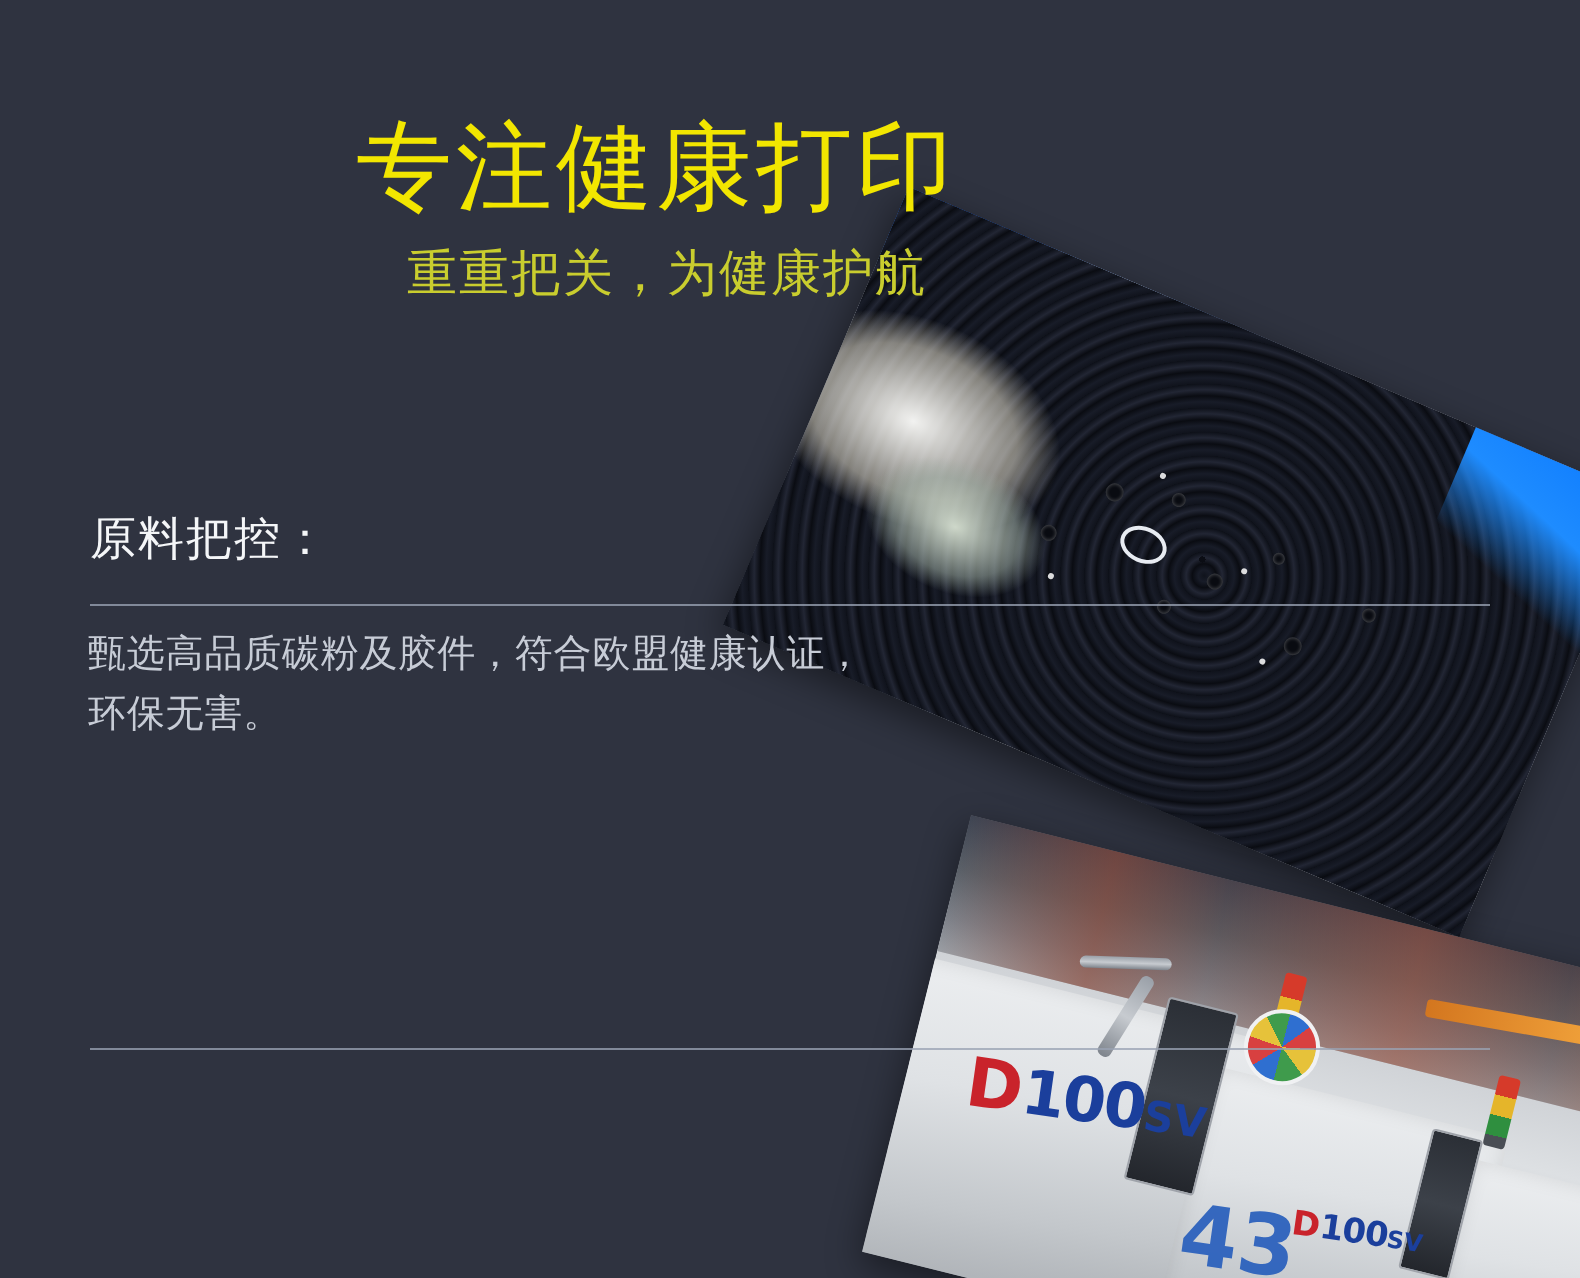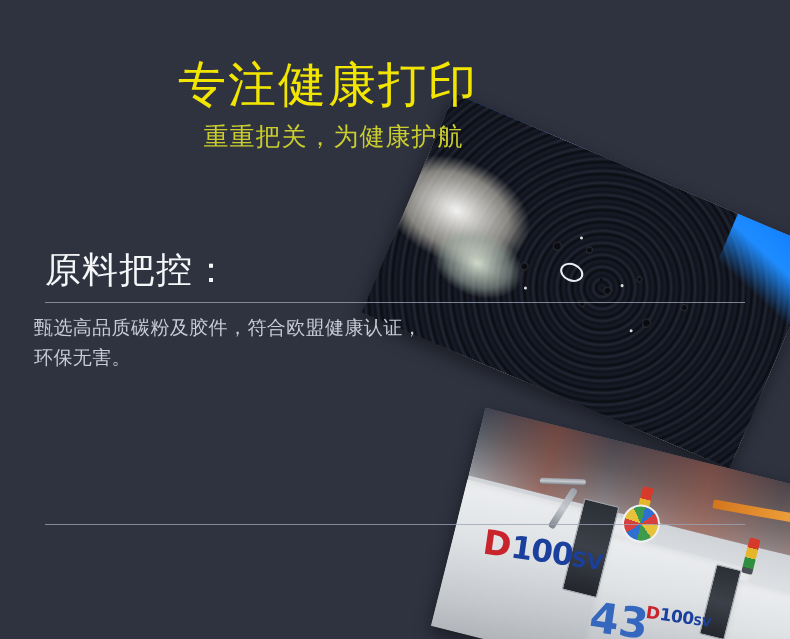--- a/index.html
+++ b/index.html
@@ -186,21 +186,21 @@
   #photo-factory .pipe {
     position:absolute;
     background: linear-gradient(180deg,#9aa0a8,#c7cbd0,#7e848c);
     border-radius: 3px;
   }
 
   
   .block { position: absolute; left: 45px; z-index: 25; }
   .block-heading {
     color: #f4f6f8;
-    font-size: 36px;
+    font-size: 23px;
     line-height: 36px;
     font-weight: 400;
     letter-spacing: 1px;
     white-space: nowrap;
   }
   .rule {
     position: absolute;
     left: 45px;
     height: 1px;
     background: #9aa3b4;
@@ -211,21 +211,21 @@
     color: #c7ccd6;
     font-size: 19px;
     line-height: 30px;
     font-weight: 400;
     letter-spacing: 0.4px;
     white-space: pre-line;
   }
 
   #block-material { top: 252px; }
   #rule-material  { top: 302px; width: 700px; }
-  #body-material  { position: absolute; left: 34px; top: 312px; z-index: 25; }
+  #body-material  { position: absolute; left: 44px; top: 312px; z-index: 25; }
 
   #block-process  { top: 475px; }
   #rule-process   { top: 524px; width: 700px; }
   #body-process   { position: absolute; left: 45px; top: 534px; z-index: 25; }
 </style>
 </head>
 <body>
 
 <div id="page">
 

